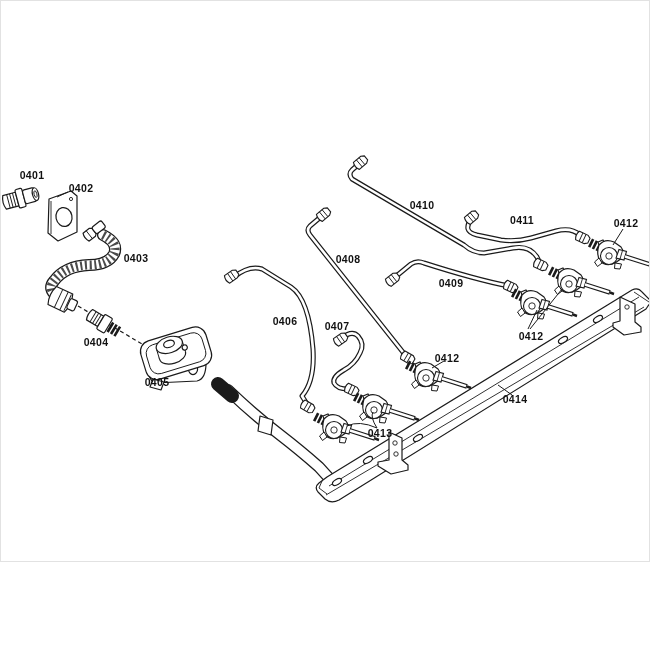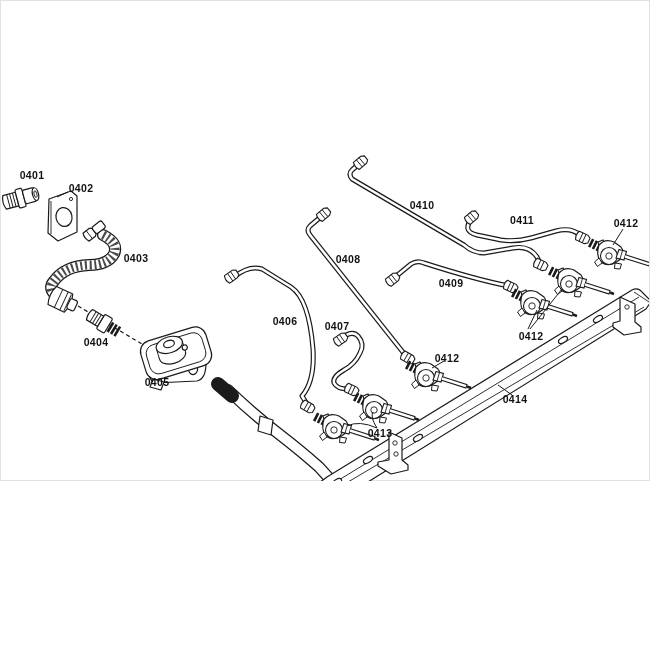--- a/index.html
+++ b/index.html
@@ -1,17 +1,17 @@
 <!DOCTYPE html>
 <html><head>
 <meta charset="utf-8">
 <style>
   html,body { margin:0; padding:0; background:#fff; }
   .stage {
-    position:relative; width:650px; height:481px;
+    position:relative; width:650px; height:562px;
     background:#ffffff; border:1px solid #e2e2e2; box-sizing:border-box;
     font-family:"Liberation Sans", sans-serif;
   }
   svg { display:block; }
   .wfill{ stroke:#1b1b1b; stroke-width:1.2; fill:#ffffff; stroke-linejoin:round; }
   .tube-o { stroke:#1b1b1b; stroke-width:5;   fill:none; stroke-linejoin:round; stroke-linecap:round; }
   .tube-i { stroke:#ffffff; stroke-width:2.6; fill:none; stroke-linejoin:round; stroke-linecap:round; }
   .big-o  { stroke:#1b1b1b; stroke-width:12;  fill:none; stroke-linejoin:round; stroke-linecap:round; }
   .big-i  { stroke:#ffffff; stroke-width:9.4; fill:none; stroke-linejoin:round; stroke-linecap:round; }
   .braid  { stroke:#2a2a2a; stroke-width:9;   fill:none; stroke-dasharray:2 2.6; opacity:.85; }

